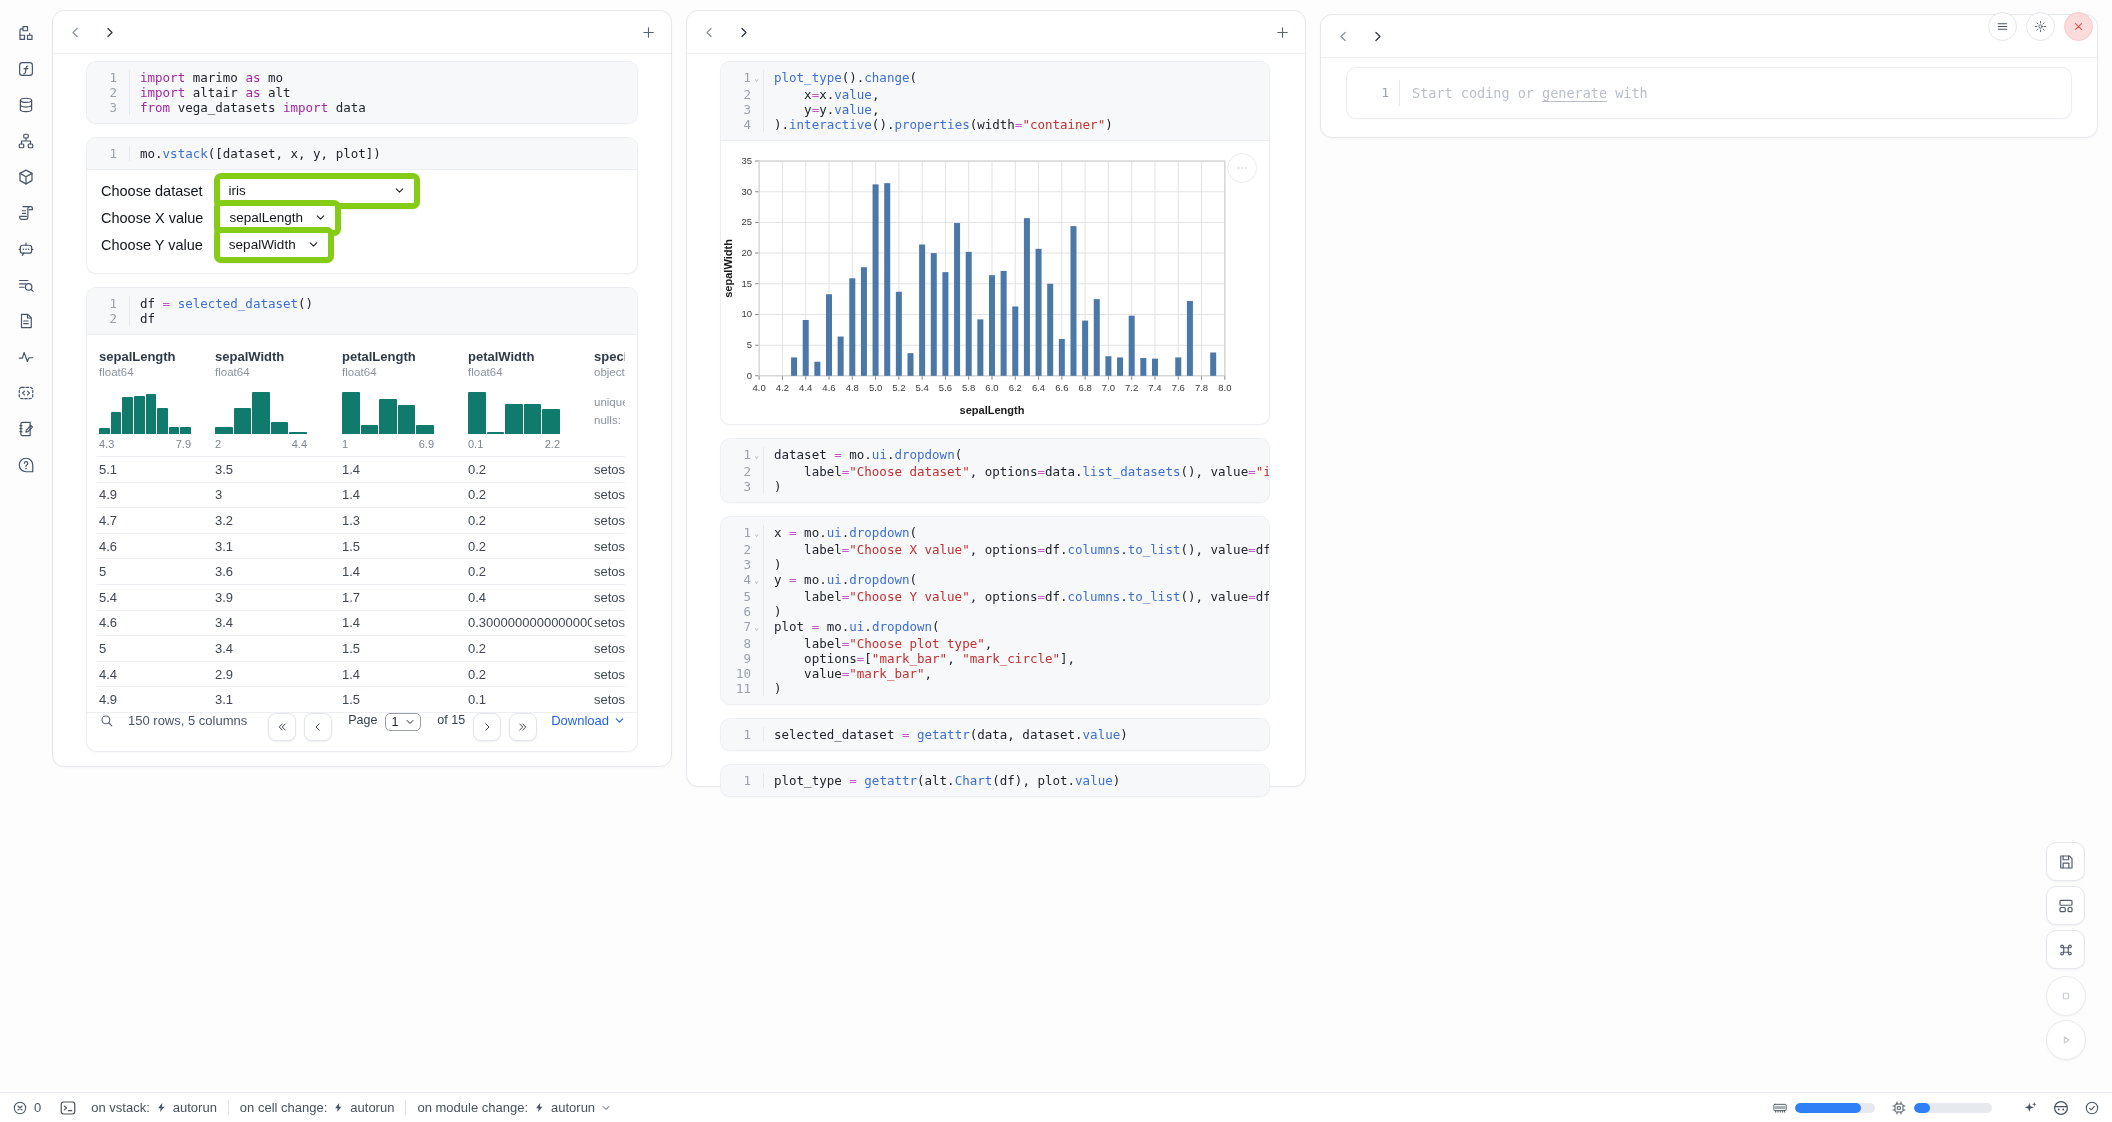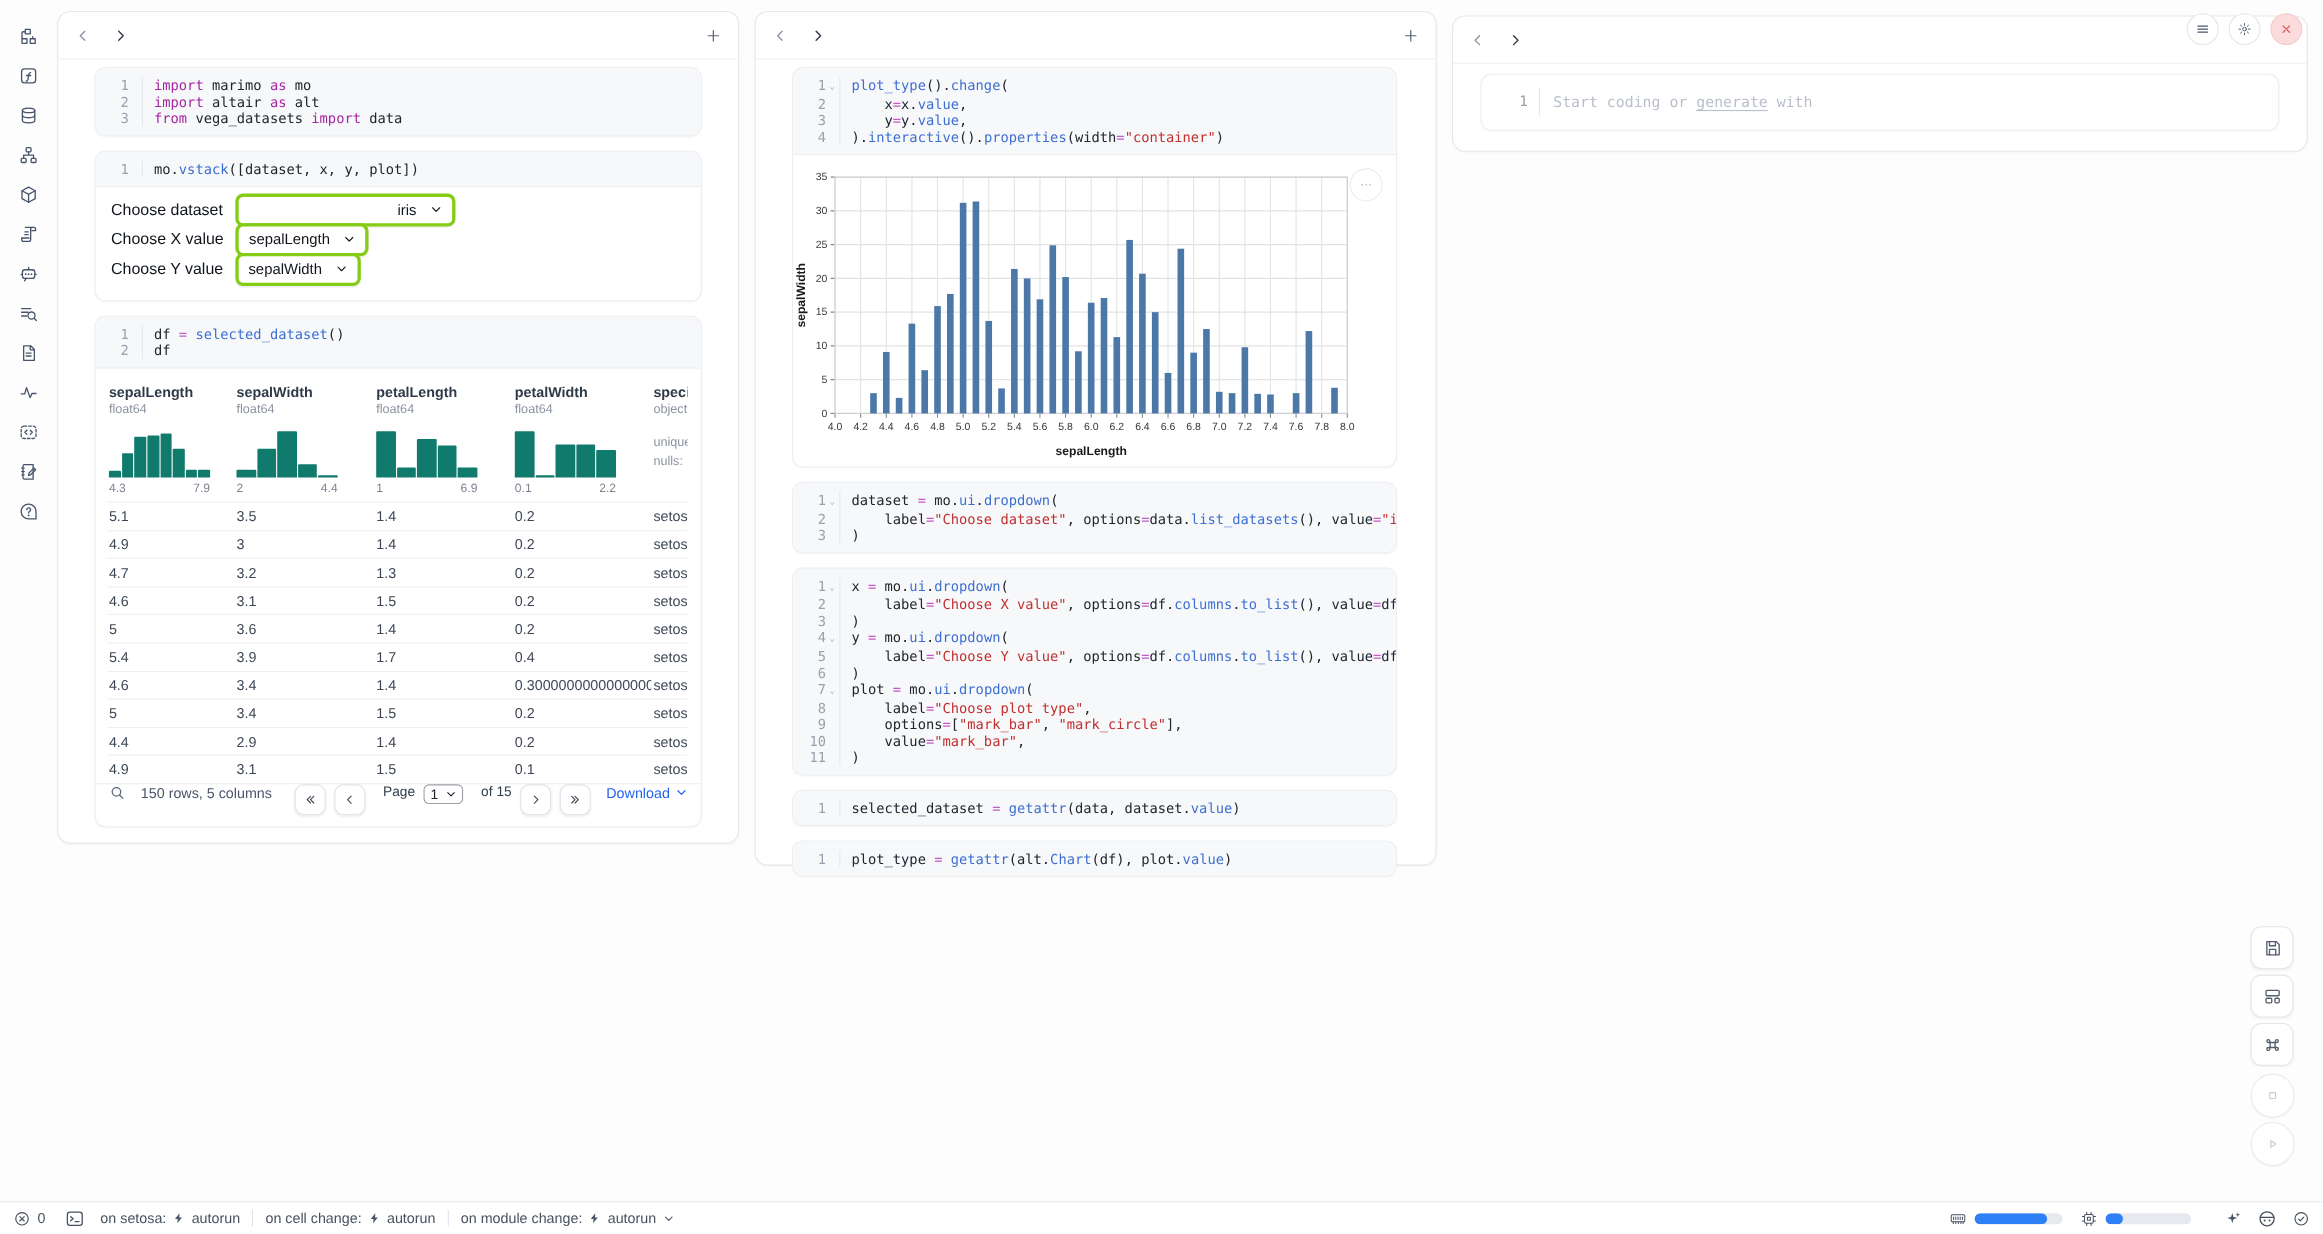--- a/index.html
+++ b/index.html
@@ -27,21 +27,21 @@
   .fold{width:8px;font-size:8px;color:#a8aeb9;text-align:right;line-height:17px}
   .ct{padding-left:10px;color:#20252e}
   .tok-k{color:#a626a4;font-weight:400}
   .tok-f{color:#3d6fd1}
   .tok-s{color:#c22f2f}
   .tok-o{color:#c45ac9}
   
   .controls{padding:8px 14px 14px}
   .ctl-row{display:flex;align-items:center;gap:11px;height:25px;margin-bottom:2px}
   .ctl-label{font-size:14.5px;color:#10151c}
-  .select{display:inline-flex;align-items:center;justify-content:flex-end;gap:12px;border:3px solid #84cc16;
+  .select{display:inline-flex;align-items:center;justify-content:space-between;gap:12px;border:6px solid #84cc16;
     border-radius:7px;padding:2px 9px;font-size:13.5px;color:#10151c;background:#fff;box-shadow:0 1px 1px rgba(0,0,0,.06);cursor:pointer;height:20px}
   .select .cv{width:11px;height:11px;color:#1b2028;flex:none}
   
   .tablewrap{padding:8px 0 0 10px}
   .tbl{width:528px;overflow:hidden}
   .thead,.trow{display:grid;grid-template-columns:116px 127px 126px 126px 1fr}
   .th{padding:6px 0 6px 2px}
   .th .nm{font-weight:700;font-size:13px;color:#2f3a49;white-space:nowrap}
   .th .tp{font-size:11.5px;color:#8b93a2;margin-top:2px}
   .hist{margin-top:12px;width:92px;height:44px;display:flex;align-items:flex-end;gap:1px}
@@ -729,21 +729,21 @@
   <span class="sb-group" style="margin-left:18px">
     <span class="sb-icon" style="width:18px;height:18px">
         <svg viewBox="0 0 24 24" fill="none" stroke="currentColor" stroke-width="1.6" stroke-linecap="round" stroke-linejoin="round">
           <rect x="3" y="4" width="18" height="16" rx="3.2"></rect>
           <path d="M7 9.5l3 2.5-3 2.5M12.5 15.5H17"></path>
         </svg>
       </span>
   </span>
   <span id="status-items" style="display:flex;align-items:center;margin-left:14px">
       <span class="run-item">
-        <span>on setosa:</span>
+        <span>on vstack:</span>
         <span class="bolt">
           <svg viewBox="0 0 24 24" fill="currentColor">
             <path d="M13.5 2L4.5 13.5h5.5L9 22l9.5-11.5h-5.5L13.5 2z"></path>
           </svg>
         </span>
         <span>autorun</span>
       </span>
       <span class="sdiv"></span>
       <span class="run-item">
         <span>on cell change:</span>

